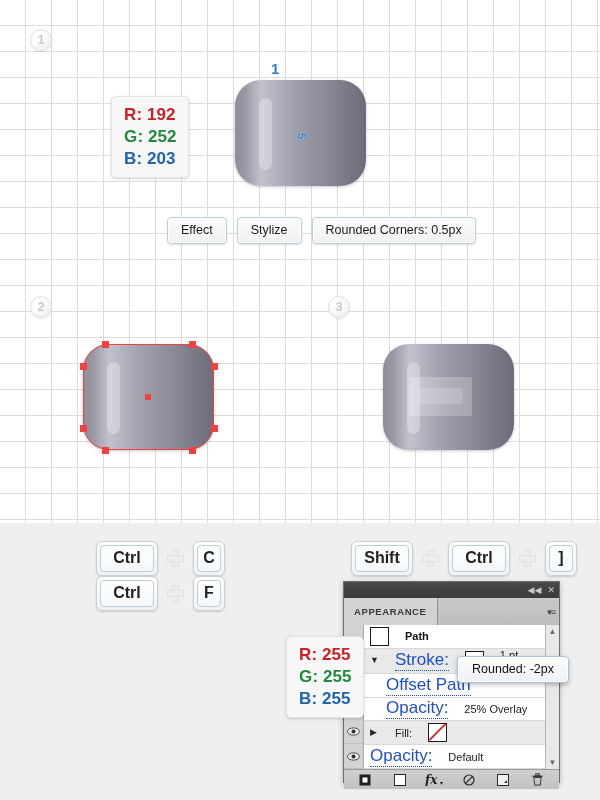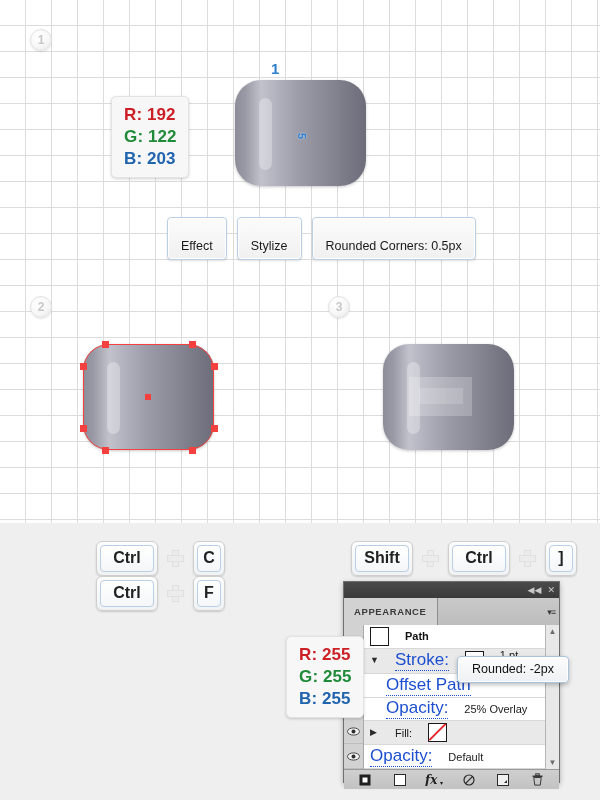--- a/index.html
+++ b/index.html
@@ -96,21 +96,21 @@
   .rgb-g{color:#1f8a37;}
   .rgb-b{color:#2064ae;}
   .rgb-box .lbl{letter-spacing:.2px;}
 
   
   .menu-row{position:absolute;display:flex;align-items:center;gap:10px;}
   .menu-btn{
     background:linear-gradient(to bottom,#fcfcfc 0%,#f0f0f0 100%);
     border:1px solid #b9cfe4;border-radius:4px;
     box-shadow:0 1px 2px rgba(0,0,0,.13), inset 0 0 0 1px #ffffff;
-    padding:21px 13px 6px 13px;
+    padding:5px 13px 6px 13px;
     font-size:12.5px;color:#1a1a1a;white-space:nowrap;
   }
 
   
   .kbd-row{position:absolute;display:flex;align-items:center;gap:9px;}
   .kbd{
     background:linear-gradient(to bottom,#fdfdfd 0%,#eff1f3 100%);
     border:1px solid #cfcfcf;border-radius:6px;
     box-shadow:0 1px 2px rgba(0,0,0,.16);
     padding:3px;
@@ -278,21 +278,21 @@
   <div class="offset-inner" style="left:36px;top:44px;width:44px;height:16px;"></div>
 </div>
 
 <div class="rgb-box" style="left:111px;top:96px;">
   <div>
     <span class="rgb-r lbl">R:</span>
     <span class="rgb-r">192</span>
   </div>
   <div>
     <span class="rgb-g lbl">G:</span>
-    <span class="rgb-g">122</span>
+    <span class="rgb-g">252</span>
   </div>
   <div>
     <span class="rgb-b lbl">B:</span>
     <span class="rgb-b">203</span>
   </div>
 </div>
 
 <div class="menu-row" style="left:167px;top:217px;">
   <div class="menu-btn">Effect</div>
   <div class="menu-btn">Stylize</div>

